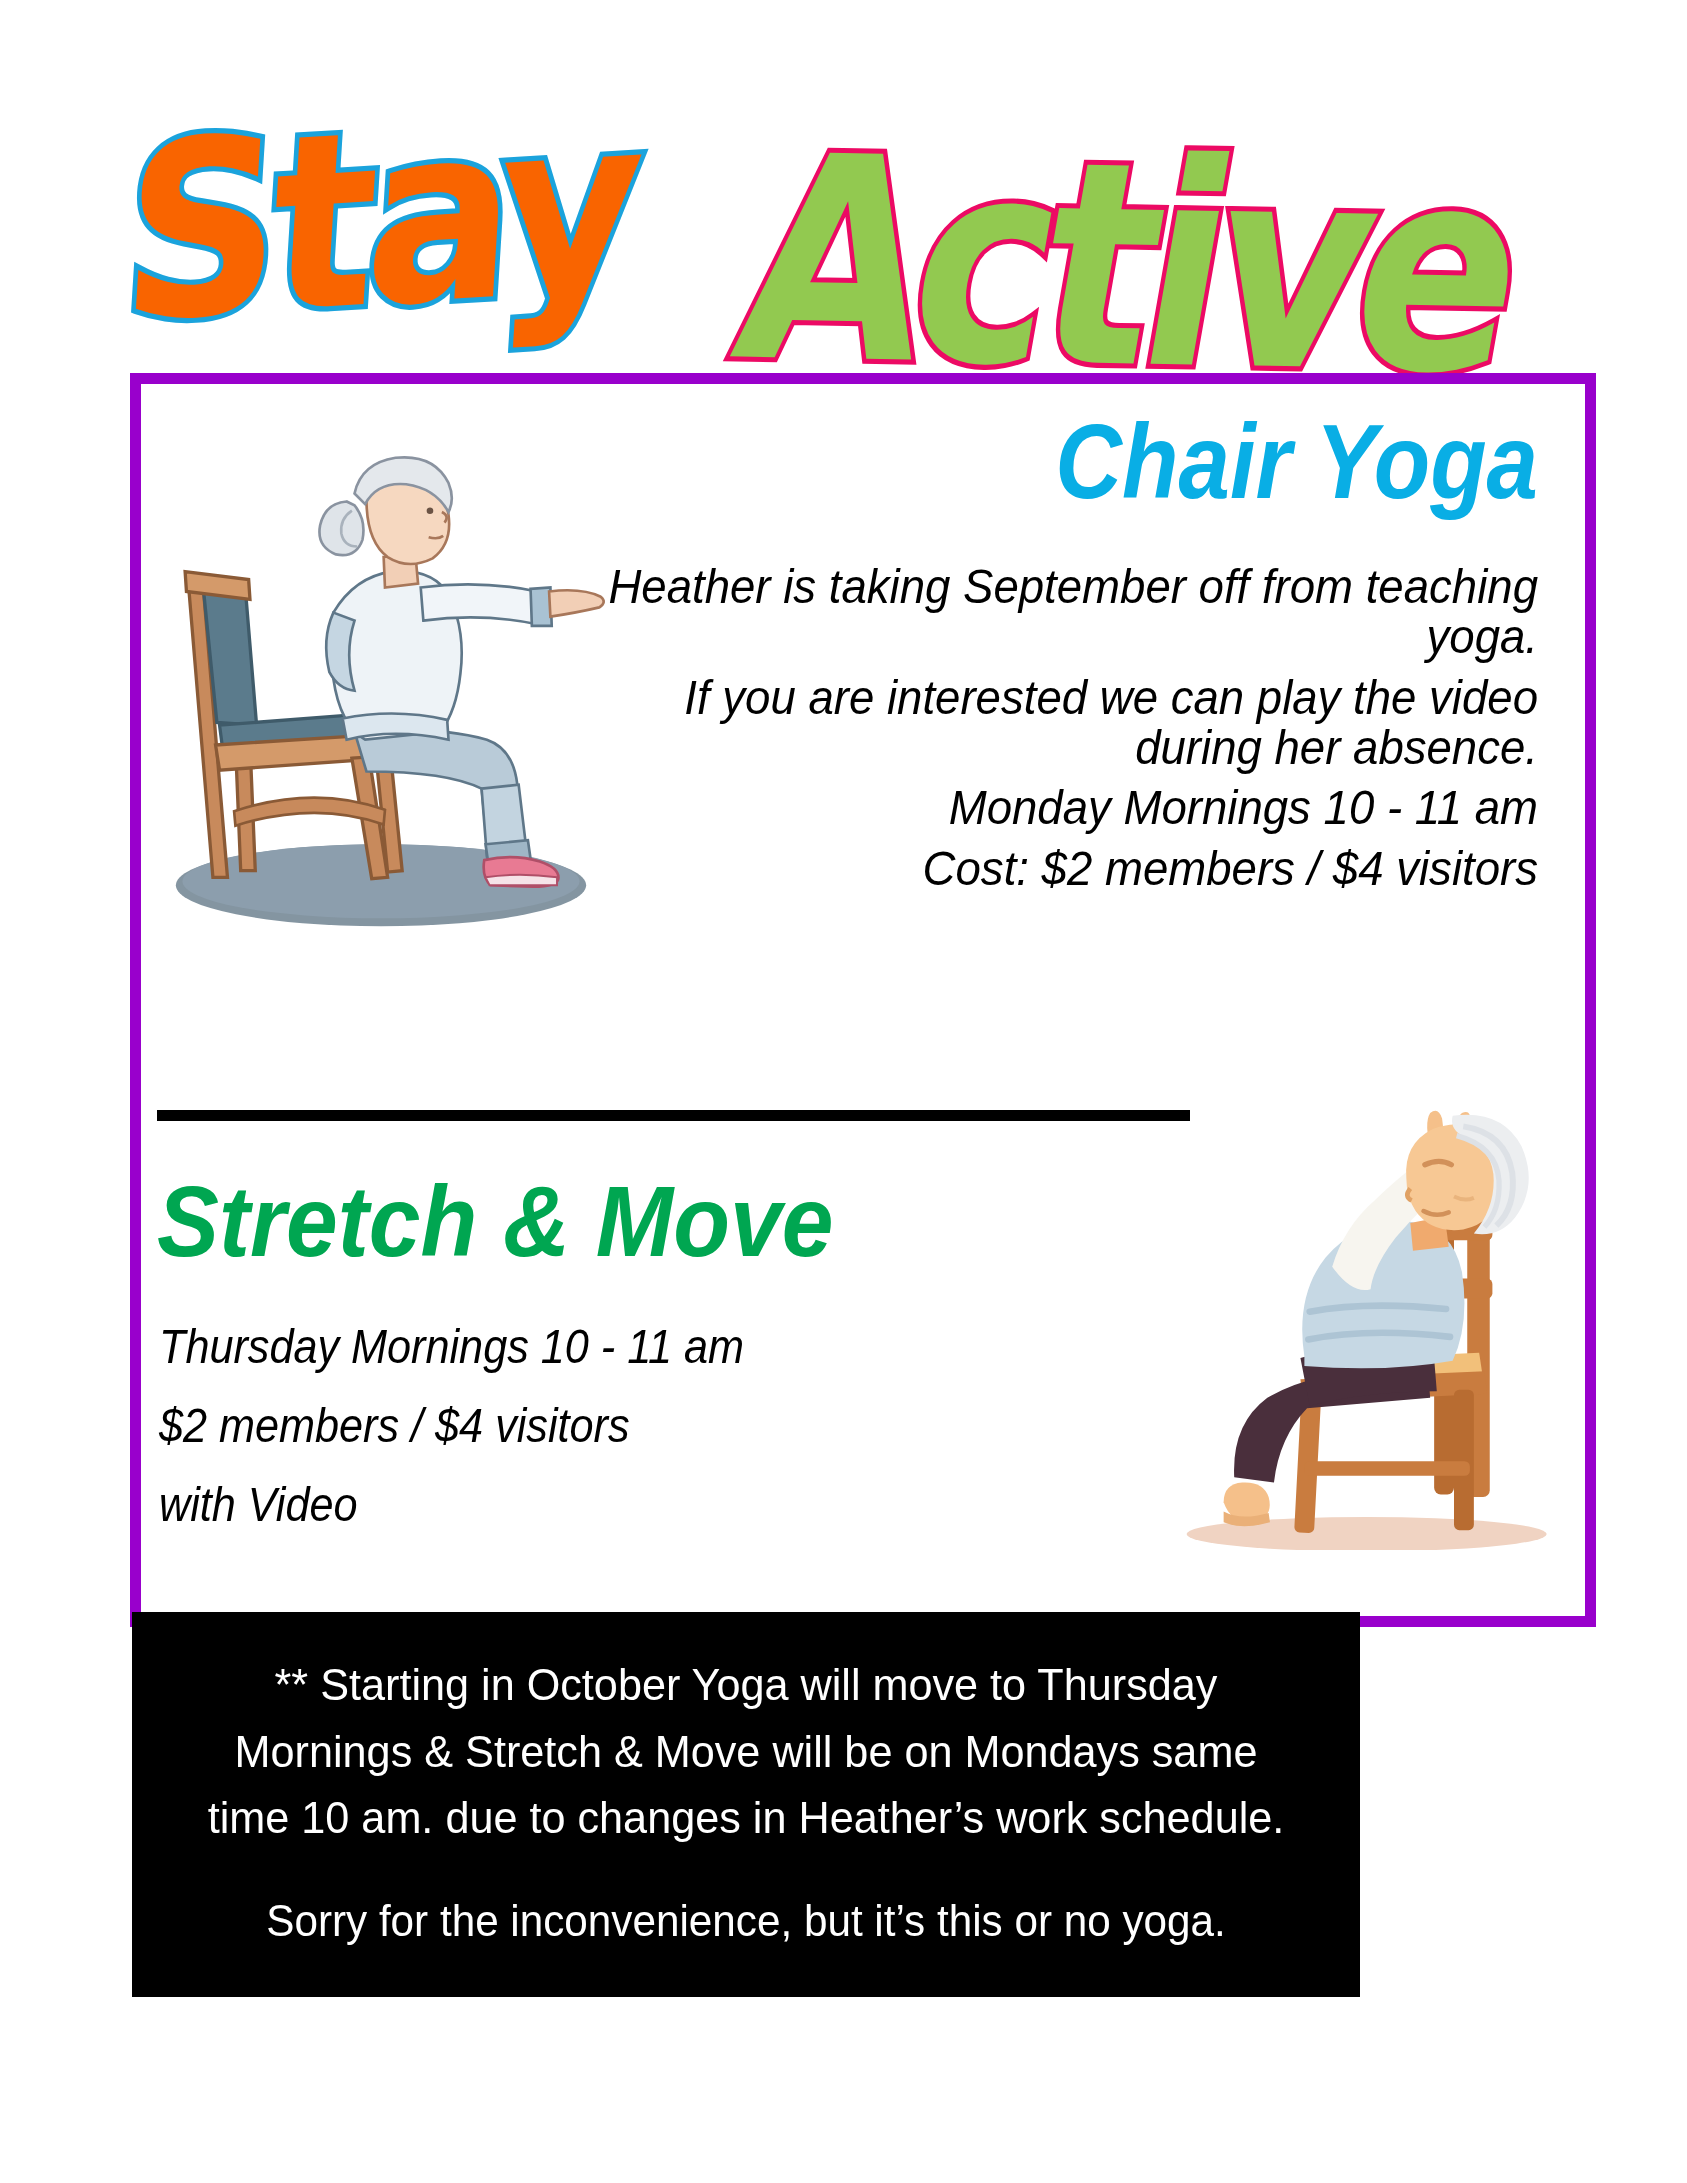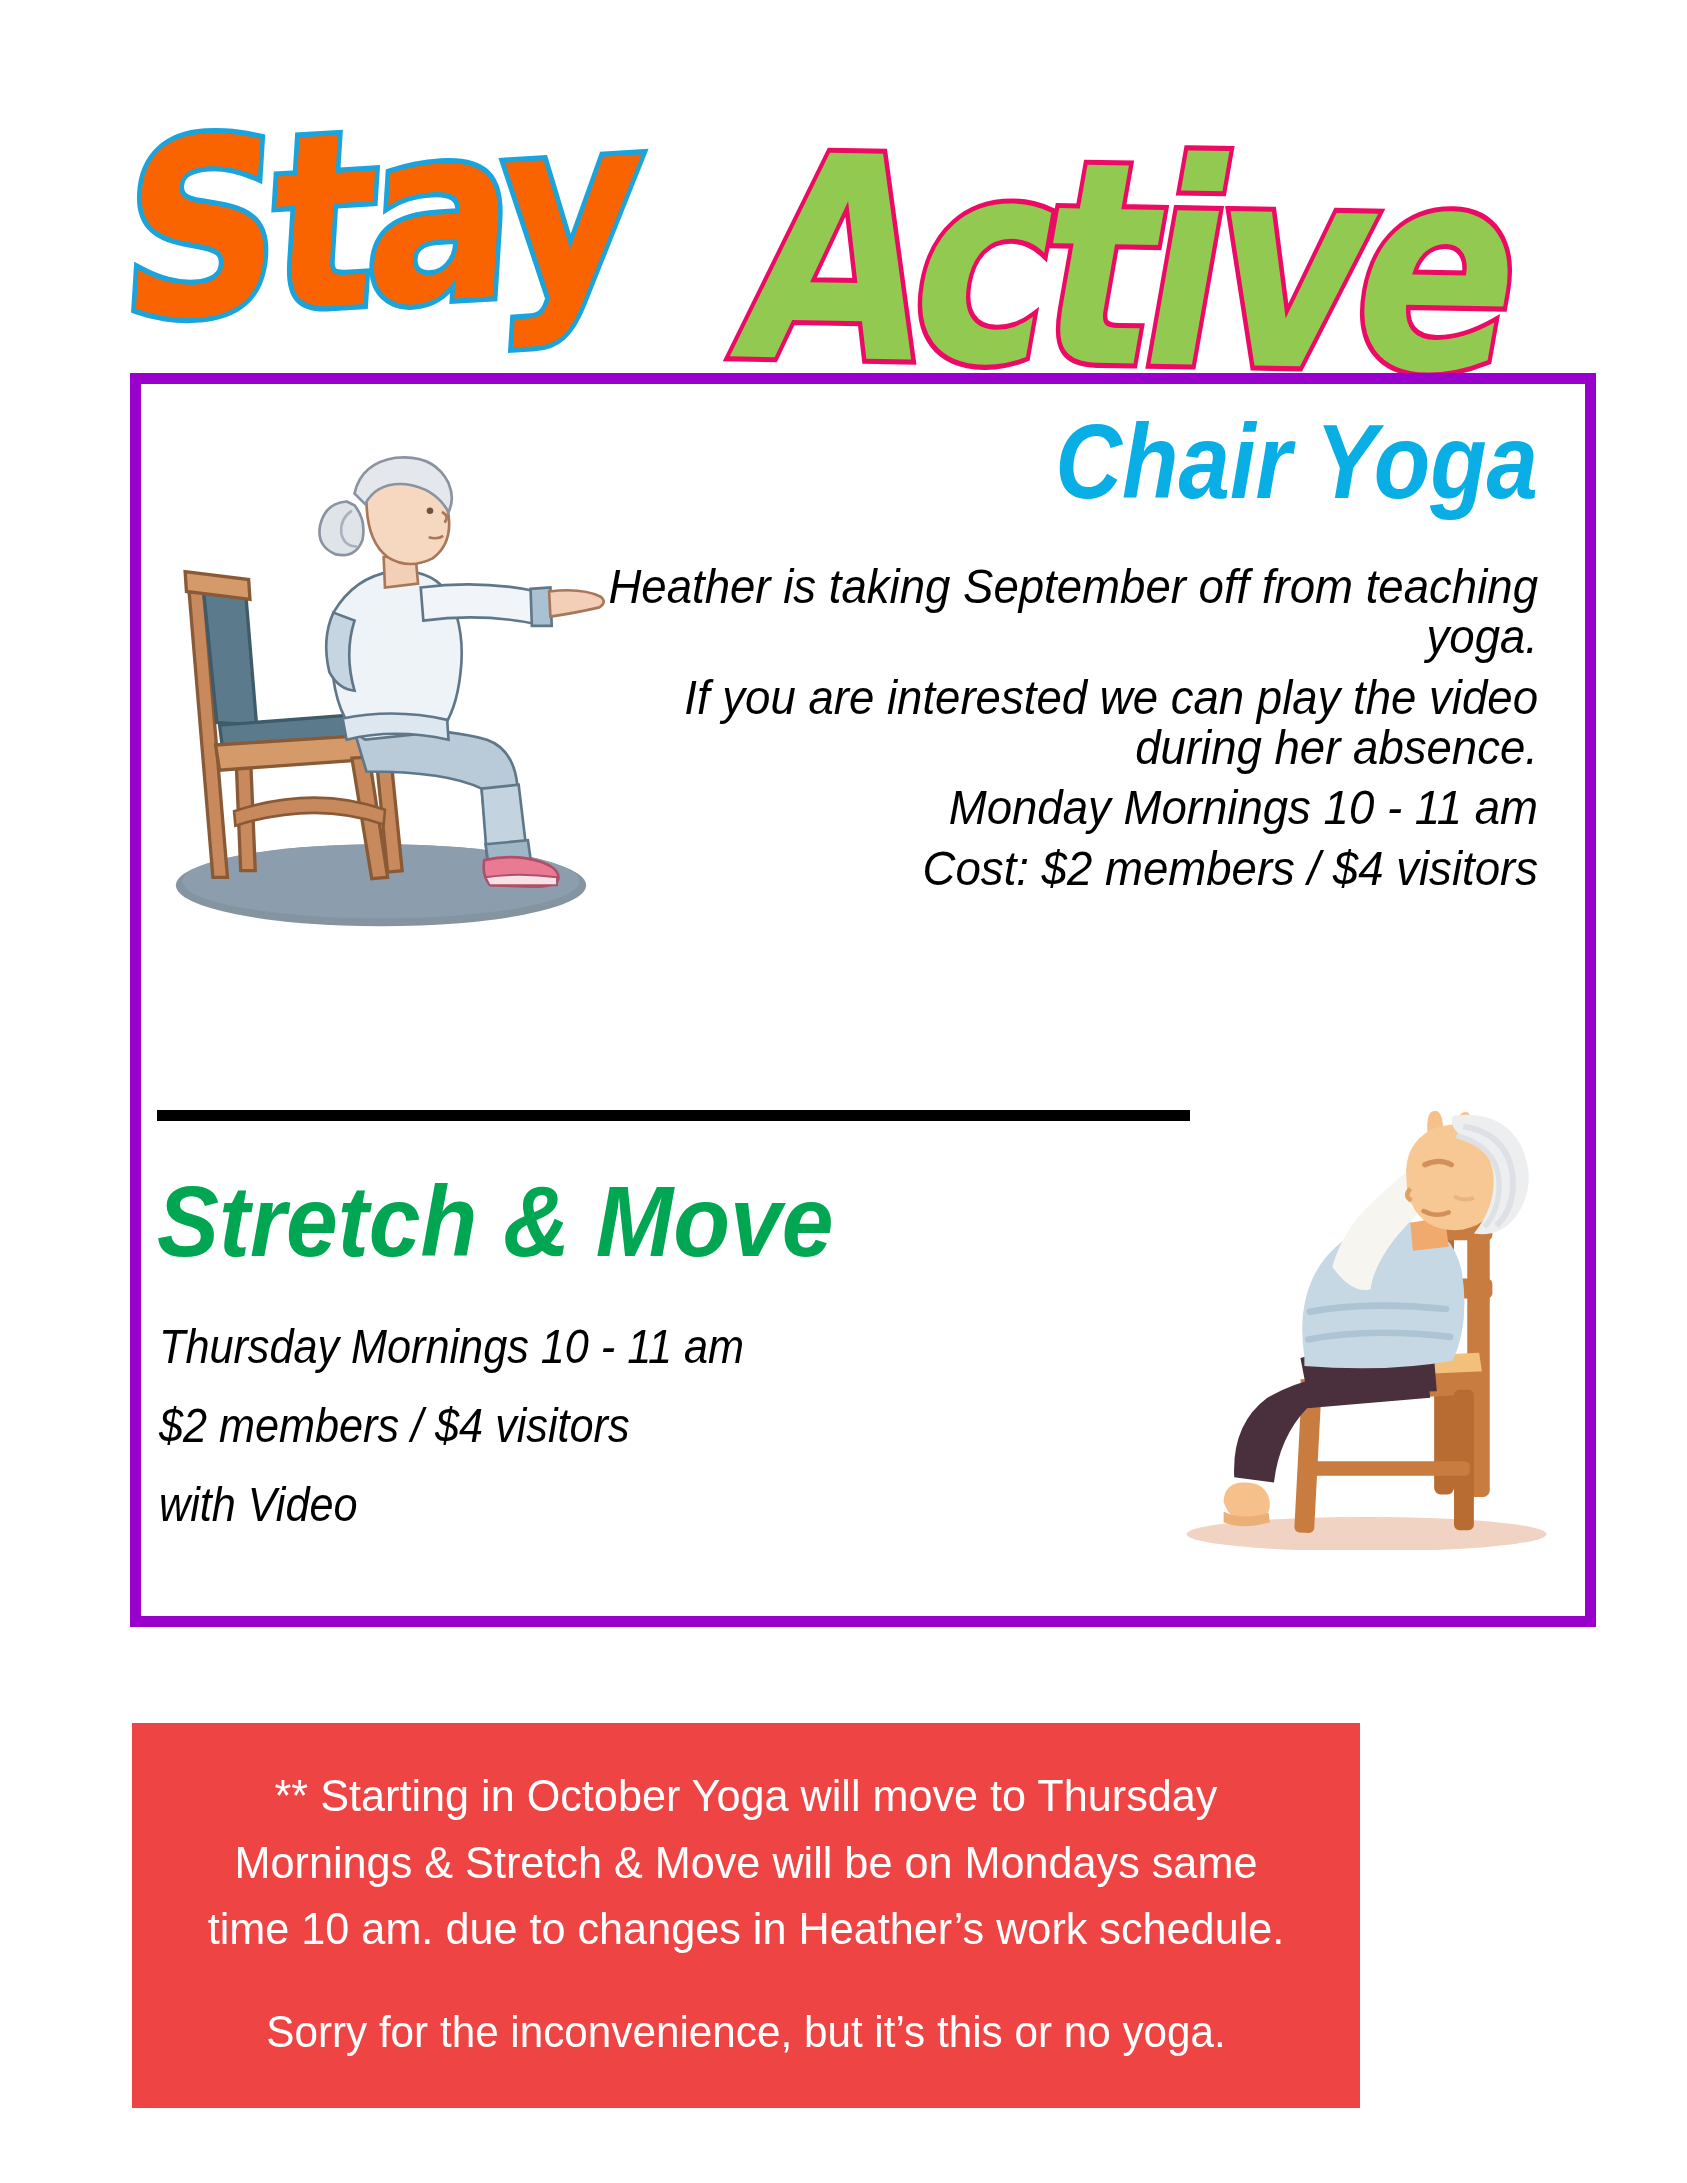--- a/index.html
+++ b/index.html
@@ -103,23 +103,23 @@
     font-style:italic;
     font-size:48px;line-height:1.02;
     color:#000000;
     transform:scaleX(0.9);transform-origin:left top;
   }
   .sm-body p{margin:0 0 30px 0;}
   .sm-body p:last-child{margin-bottom:0;}
 
   
   .footer{
-    position:absolute;left:132px;top:1723px;
+    position:absolute;left:132px;top:1612px;
     width:1228px;height:385px;
-    background:#ef4444;
+    background:#000000;
     color:#ffffff;
     box-sizing:border-box;
     padding:40px 53px 0 53px;
     text-align:center;
   }
   .footer .f-note{
     font-size:45px;line-height:1.48;
     transform:scaleX(0.96);transform-origin:center top;
     margin:0;
   }

